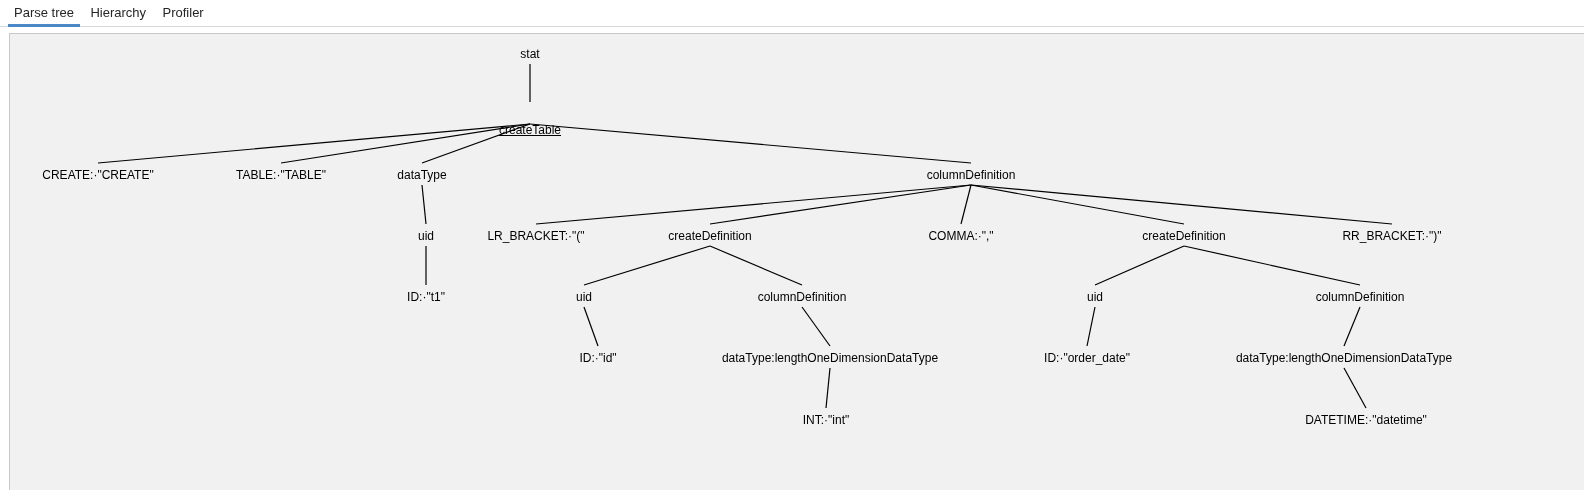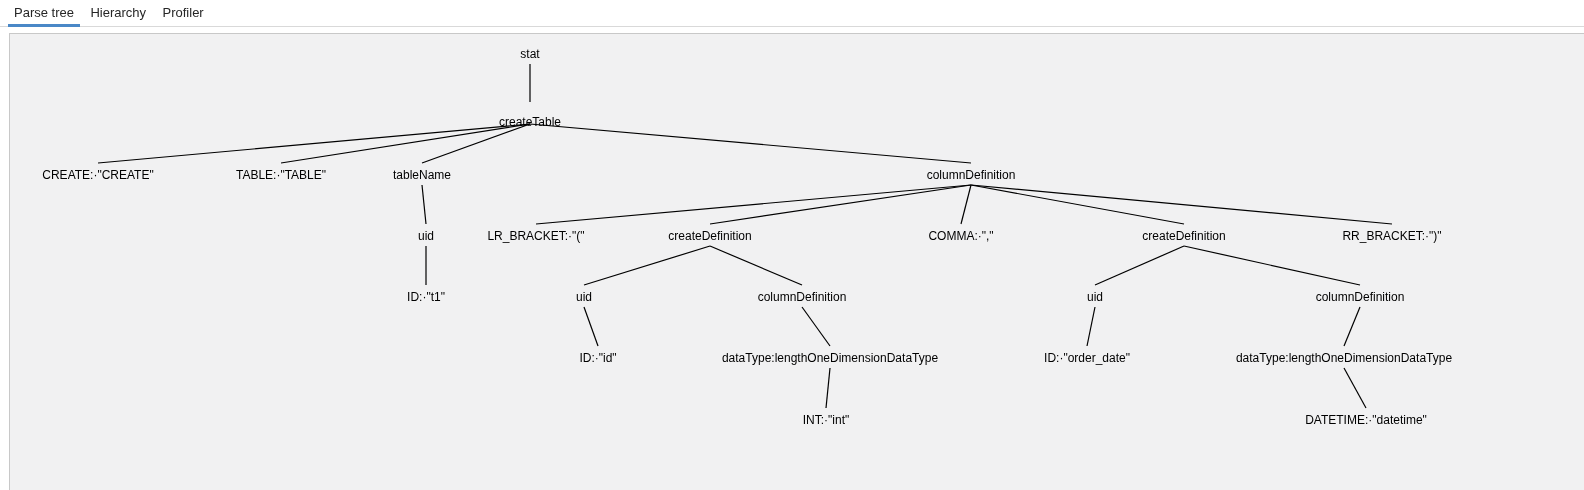--- a/index.html
+++ b/index.html
@@ -103,24 +103,24 @@
       <line x1="584" y1="307" x2="598" y2="346"></line>
       <line x1="802" y1="307" x2="830" y2="346"></line>
       <line x1="830" y1="368" x2="826" y2="408"></line>
       <line x1="1184" y1="246" x2="1095" y2="285"></line>
       <line x1="1184" y1="246" x2="1360" y2="285"></line>
       <line x1="1095" y1="307" x2="1087" y2="346"></line>
       <line x1="1360" y1="307" x2="1344" y2="346"></line>
       <line x1="1344" y1="368" x2="1366" y2="408"></line>
     </svg>
 <div class="node" style="left: 530px; top: 45px;">stat</div>
-    <div class="node" style="left: 530px; top: 113px;">createTable</div>
+    <div class="node" style="left: 530px; top: 121px; text-decoration: underline;">createTable</div>
     <div class="node" style="left: 98px; top: 166px;">CREATE:·"CREATE"</div>
     <div class="node" style="left: 281px; top: 166px;">TABLE:·"TABLE"</div>
-    <div class="node" style="left: 422px; top: 166px;">tableName</div>
+    <div class="node" style="left: 422px; top: 166px;">dataType</div>
     <div class="node" style="left: 971px; top: 166px;">columnDefinition</div>
     <div class="node" style="left: 426px; top: 227px;">uid</div>
     <div class="node" style="left: 536px; top: 227px;">LR_BRACKET:·"("</div>
     <div class="node" style="left: 710px; top: 227px;">createDefinition</div>
     <div class="node" style="left: 961px; top: 227px;">COMMA:·","</div>
     <div class="node" style="left: 1184px; top: 227px;">createDefinition</div>
     <div class="node" style="left: 1392px; top: 227px;">RR_BRACKET:·")"</div>
     <div class="node" style="left: 426px; top: 288px;">ID:·"t1"</div>
     <div class="node" style="left: 584px; top: 288px;">uid</div>
     <div class="node" style="left: 802px; top: 288px;">columnDefinition</div>

